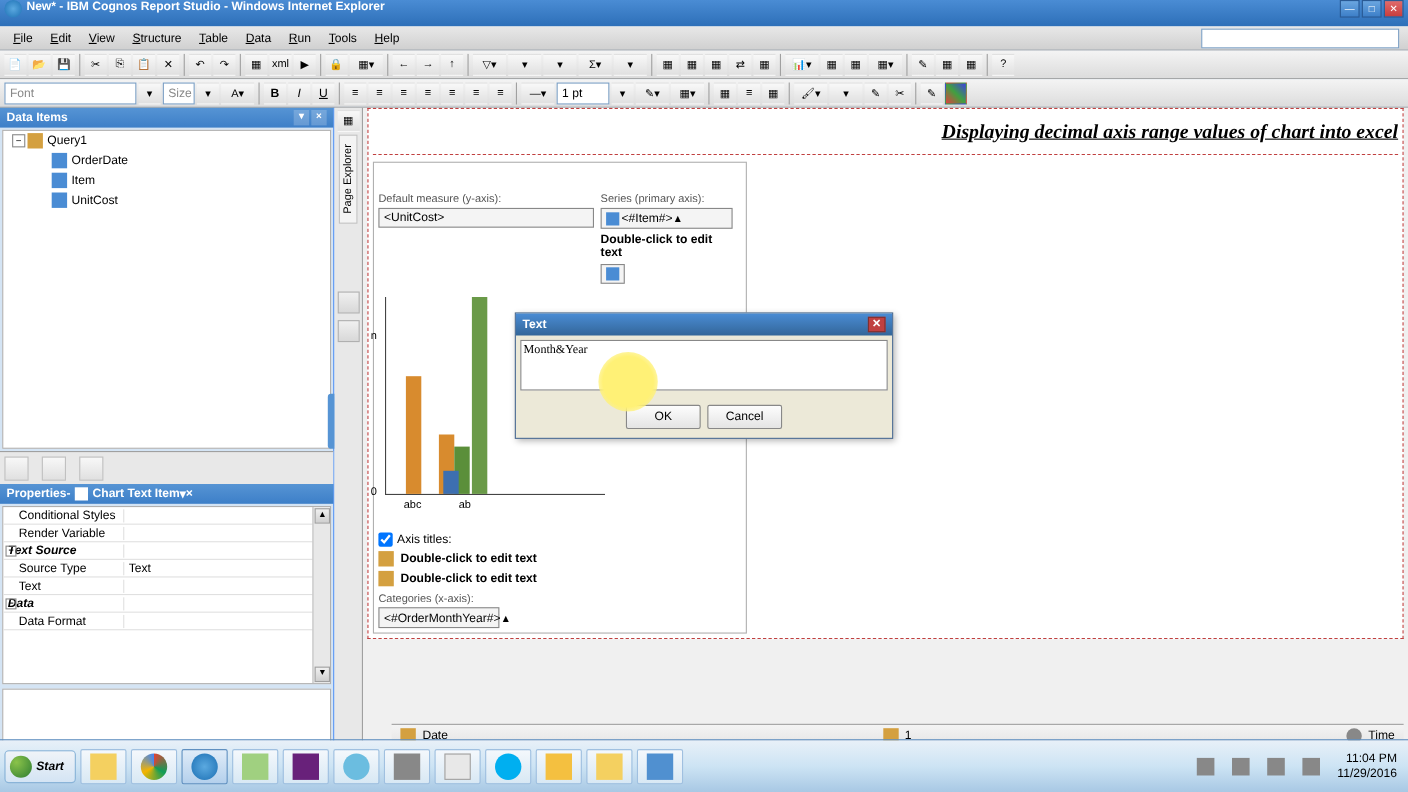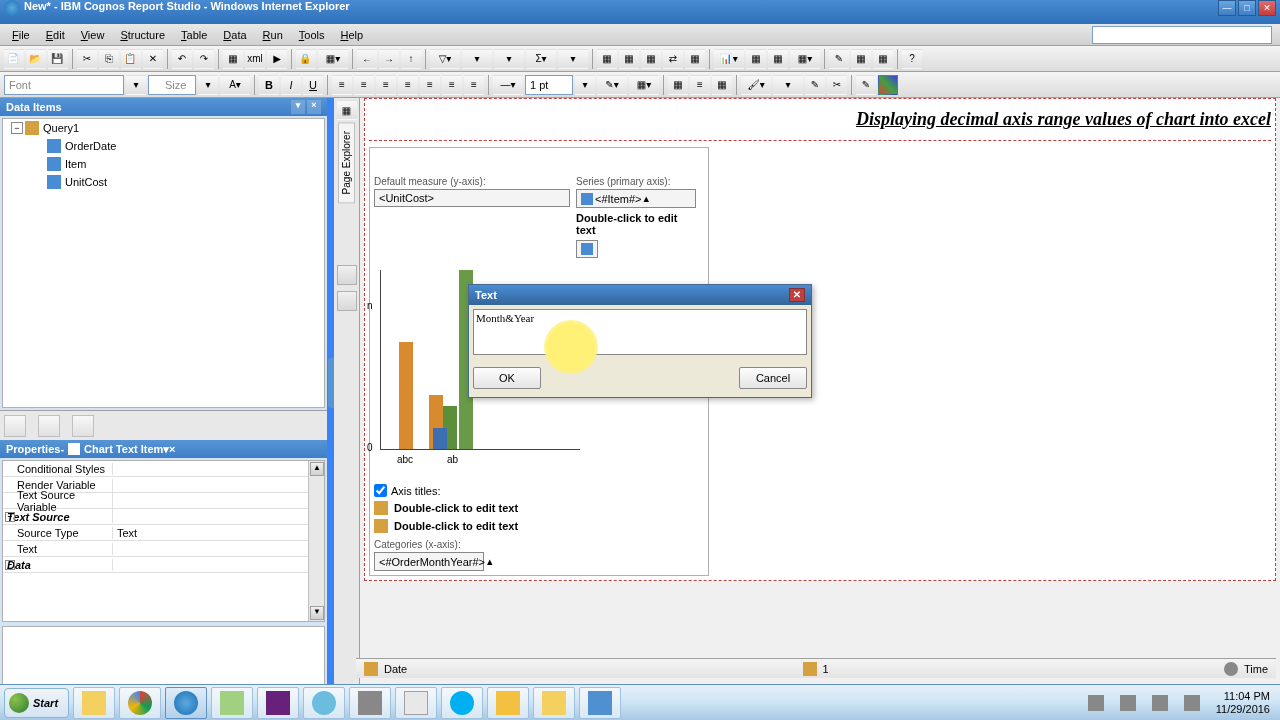--- a/index.html
+++ b/index.html
@@ -19,28 +19,28 @@
 .menubar .menu-item:first-letter { text-decoration: underline; }
 .menubar .spacer { flex: 1; }
 .menubar .search { width: 180px; height: 18px; background: white; border: 1px solid #7a9ec4; margin-right: 4px; }
 
 
 .toolbar { height: 26px; background: linear-gradient(to bottom, #f4f4f4, #dcdcdc); display: flex; align-items: center; padding: 0 4px; border-bottom: 1px solid #a0a0a0; gap: 2px; }
 .tbbtn { width: 20px; height: 20px; background: linear-gradient(to bottom, #f8f8f8, #e0e0e0); border: 1px solid transparent; display: flex; align-items: center; justify-content: center; font-size: 10px; }
 .tbbtn.drop { width: 30px; }
 .tbsep { width: 1px; height: 20px; background: #a0a0a0; margin: 0 2px; }
 .font-combo { width: 120px; height: 20px; background: white; border: 1px solid #7a9ec4; padding: 0 4px; display: flex; align-items: center; color: #888; }
-.size-combo { width: 48px; height: 20px; background: white; border: 1px solid #7a9ec4; padding: 0 16px; display: flex; align-items: center; color: #888; }
+.size-combo { width: 29px; height: 20px; background: white; border: 1px solid #7a9ec4; padding: 0 4px; display: flex; align-items: center; color: #888; }
 .lw-combo { width: 48px; height: 20px; background: white; border: 1px solid #7a9ec4; padding: 0 4px; display: flex; align-items: center; }
 
 
 .main-area { display: flex; height: 592px; }
 
 
-.left-pane { width: 334px; border-right: 7px solid #3b82f6; display: flex; flex-direction: column; }
+.left-pane { width: 304px; border-right: 1px solid #3b82f6; display: flex; flex-direction: column; }
 .pane-header { height: 18px; background: linear-gradient(to bottom, #5694d4, #3d7fc8); color: white; padding: 0 6px; display: flex; align-items: center; font-weight: bold; }
 .pane-header .spacer { flex: 1; }
 .pane-header .hbtn { width: 14px; height: 14px; background: rgba(255,255,255,0.2); margin-left: 2px; font-size: 9px; text-align: center; }
 .tree-pane { height: 290px; background: white; border: 1px solid #b0b0b0; margin: 2px; overflow: auto; position: relative; }
 .tree-node { display: flex; align-items: center; padding: 2px 0 2px 8px; }
 .tree-node .expander { width: 12px; height: 12px; border: 1px solid #888; font-size: 9px; text-align: center; line-height: 10px; margin-right: 2px; }
 .tree-node .ticon { width: 14px; height: 14px; margin-right: 4px; background: #d4a040; }
 .tree-node.child { padding-left: 44px; }
 .tree-node.child .ticon { background: #4a8cd4; }
 .left-toolbar { height: 30px; background: #e8e8e8; border-top: 1px solid #a0a0a0; display: flex; align-items: center; padding: 0 4px; gap: 12px; }
@@ -85,31 +85,31 @@
 .at-row { display: flex; align-items: center; gap: 6px; margin: 4px 0; font-size: 11px; }
 .at-row .at-icon { width: 14px; height: 14px; background: #d4a040; }
 
 
 .dialog { position: absolute; left: 468px; top: 284px; width: 344px; background: #ece9d8; border: 1px solid #4a6a94; box-shadow: 2px 2px 6px rgba(0,0,0,0.3); }
 .dialog-title { height: 20px; background: linear-gradient(to bottom, #4a8cd4, #336699); color: white; font-weight: bold; padding: 0 6px; display: flex; align-items: center; }
 .dialog-title .spacer { flex: 1; }
 .dialog-title .dclose { width: 16px; height: 14px; background: #c04040; color: white; text-align: center; font-size: 10px; border: 1px solid #803030; line-height: 12px; }
 .dialog-body { padding: 4px; }
 .dialog-body textarea { width: 100%; height: 46px; border: 1px solid #888; resize: none; font-family: Tahoma; font-size: 11px; padding: 2px; }
-.dialog-buttons { padding: 6px 4px 8px 4px; display: flex; justify-content: space-between; gap: 6px; }
+.dialog-buttons { padding: 6px 4px 8px 4px; display: flex; justify-content: center; gap: 6px; }
 .dbtn { width: 68px; height: 22px; background: linear-gradient(to bottom, #fdfdfd, #e4e4e4); border: 1px solid #888; border-radius: 2px; }
 .highlight-circle { position: absolute; left: 544px; top: 320px; width: 54px; height: 54px; background: radial-gradient(circle, #fff176, #fff176 60%, rgba(255,241,118,0)); border-radius: 50%; pointer-events: none; }
 
 
 .statusbar { height: 20px; background: linear-gradient(to bottom, #f4f4f4, #e4e4e4); border-top: 1px solid #a0a0a0; display: flex; align-items: center; padding: 0 8px; gap: 6px; position: absolute; bottom: 42px; left: 356px; right: 4px; }
 .statusbar .sicon { width: 14px; height: 14px; background: #d4a040; }
 .statusbar .spacer { flex: 1; }
 
 
-.taskbar { position: absolute; bottom: 0; left: 0; right: 0; height: 36px; background: linear-gradient(to bottom, #e8f0f8, #cde4f4 50%, #a8c8e4); display: flex; align-items: center; padding: 12px 4px; border-top: 1px solid #6090c0; }
+.taskbar { position: absolute; bottom: 0; left: 0; right: 0; height: 48px; background: linear-gradient(to bottom, #e8f0f8, #cde4f4 50%, #a8c8e4); display: flex; align-items: center; padding: 12px 4px; border-top: 1px solid #6090c0; }
 .start-btn { height: 30px; padding: 0 10px 0 4px; background: linear-gradient(to bottom, #f0f4f8, #d4e4f4); border: 1px solid #8ab4d8; border-radius: 4px; display: flex; align-items: center; gap: 4px; font-weight: bold; font-style: italic; }
 .start-orb { width: 20px; height: 20px; background: radial-gradient(circle at 30% 30%, #8bc34a, #2e7d32); border-radius: 50%; }
 .taskitem { width: 42px; height: 32px; background: linear-gradient(to bottom, #f4f8fc, #d8e8f4); border: 1px solid #a0c0e0; margin-left: 4px; border-radius: 2px; display: flex; align-items: center; justify-content: center; }
 .taskitem.active { background: linear-gradient(to bottom, #e0ecf8, #b4d0ec); border-color: #6090c0; }
 .taskitem .ti-icon { width: 24px; height: 24px; }
 .tray { margin-left: auto; display: flex; align-items: center; gap: 16px; padding-right: 6px; }
 .tray .tray-icon { width: 16px; height: 16px; background: #888; }
 .tray .clock { text-align: right; line-height: 13px; font-size: 10px; }
 </style>
 </head>
@@ -275,39 +275,39 @@
     </div>
     <div class="props-grid">
       <div class="prop-row">
           <div class="pname">Conditional Styles</div>
           <div class="pval"></div>
         </div>
       <div class="prop-row">
           <div class="pname">Render Variable</div>
           <div class="pval"></div>
         </div>
-      <div class="prop-row">
-          <div class="pname">Text Source Variable</div>
-          <div class="pval"></div>
-        </div>
       <div class="prop-row group">
           <div class="expander">−</div>
           <div class="pname">Text Source</div>
         </div>
       <div class="prop-row">
           <div class="pname">Source Type</div>
           <div class="pval">Text</div>
         </div>
       <div class="prop-row">
           <div class="pname">Text</div>
           <div class="pval"></div>
         </div>
       <div class="prop-row group">
           <div class="expander">−</div>
           <div class="pname">Data</div>
+        </div>
+      <div class="prop-row">
+          <div class="pname">Data Format</div>
+          <div class="pval"></div>
         </div>
       <div class="props-scroll">
         <div class="sbtn">▲</div>
         <div class="sbtn down">▼</div>
       </div>
     </div>
     <div class="bottom-panel"></div>
   </div>
 
   <div class="center-strip">

